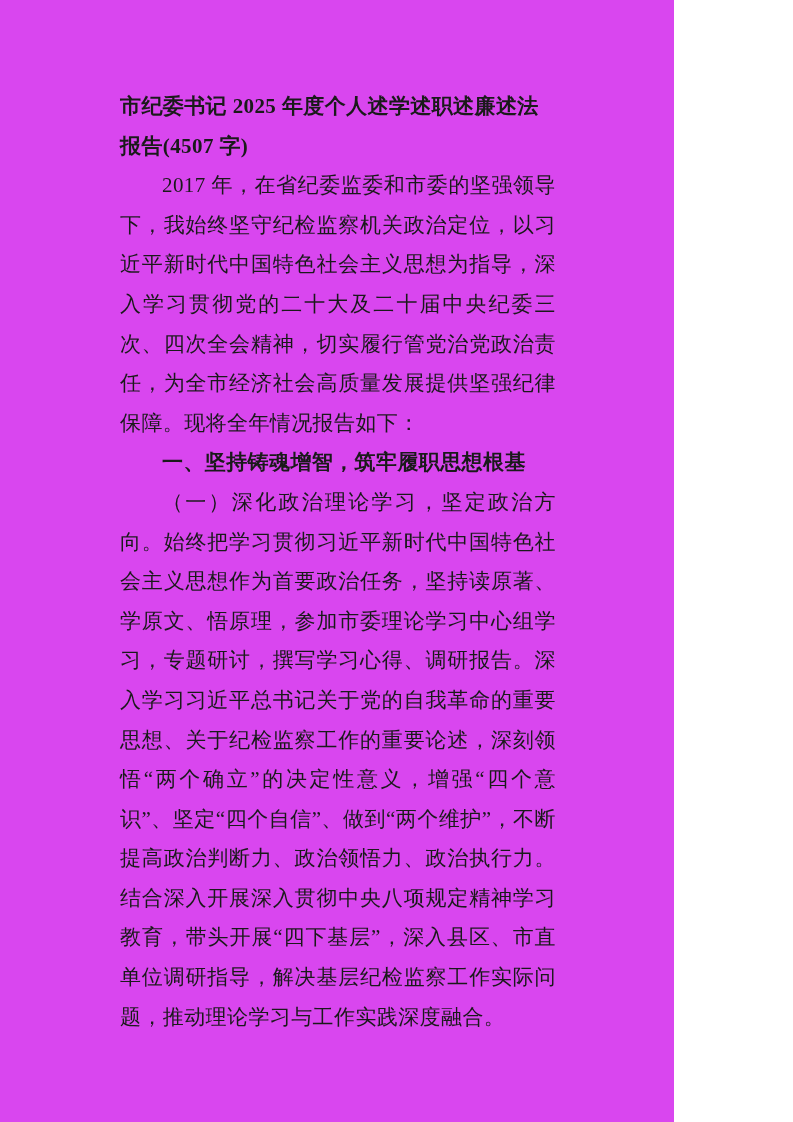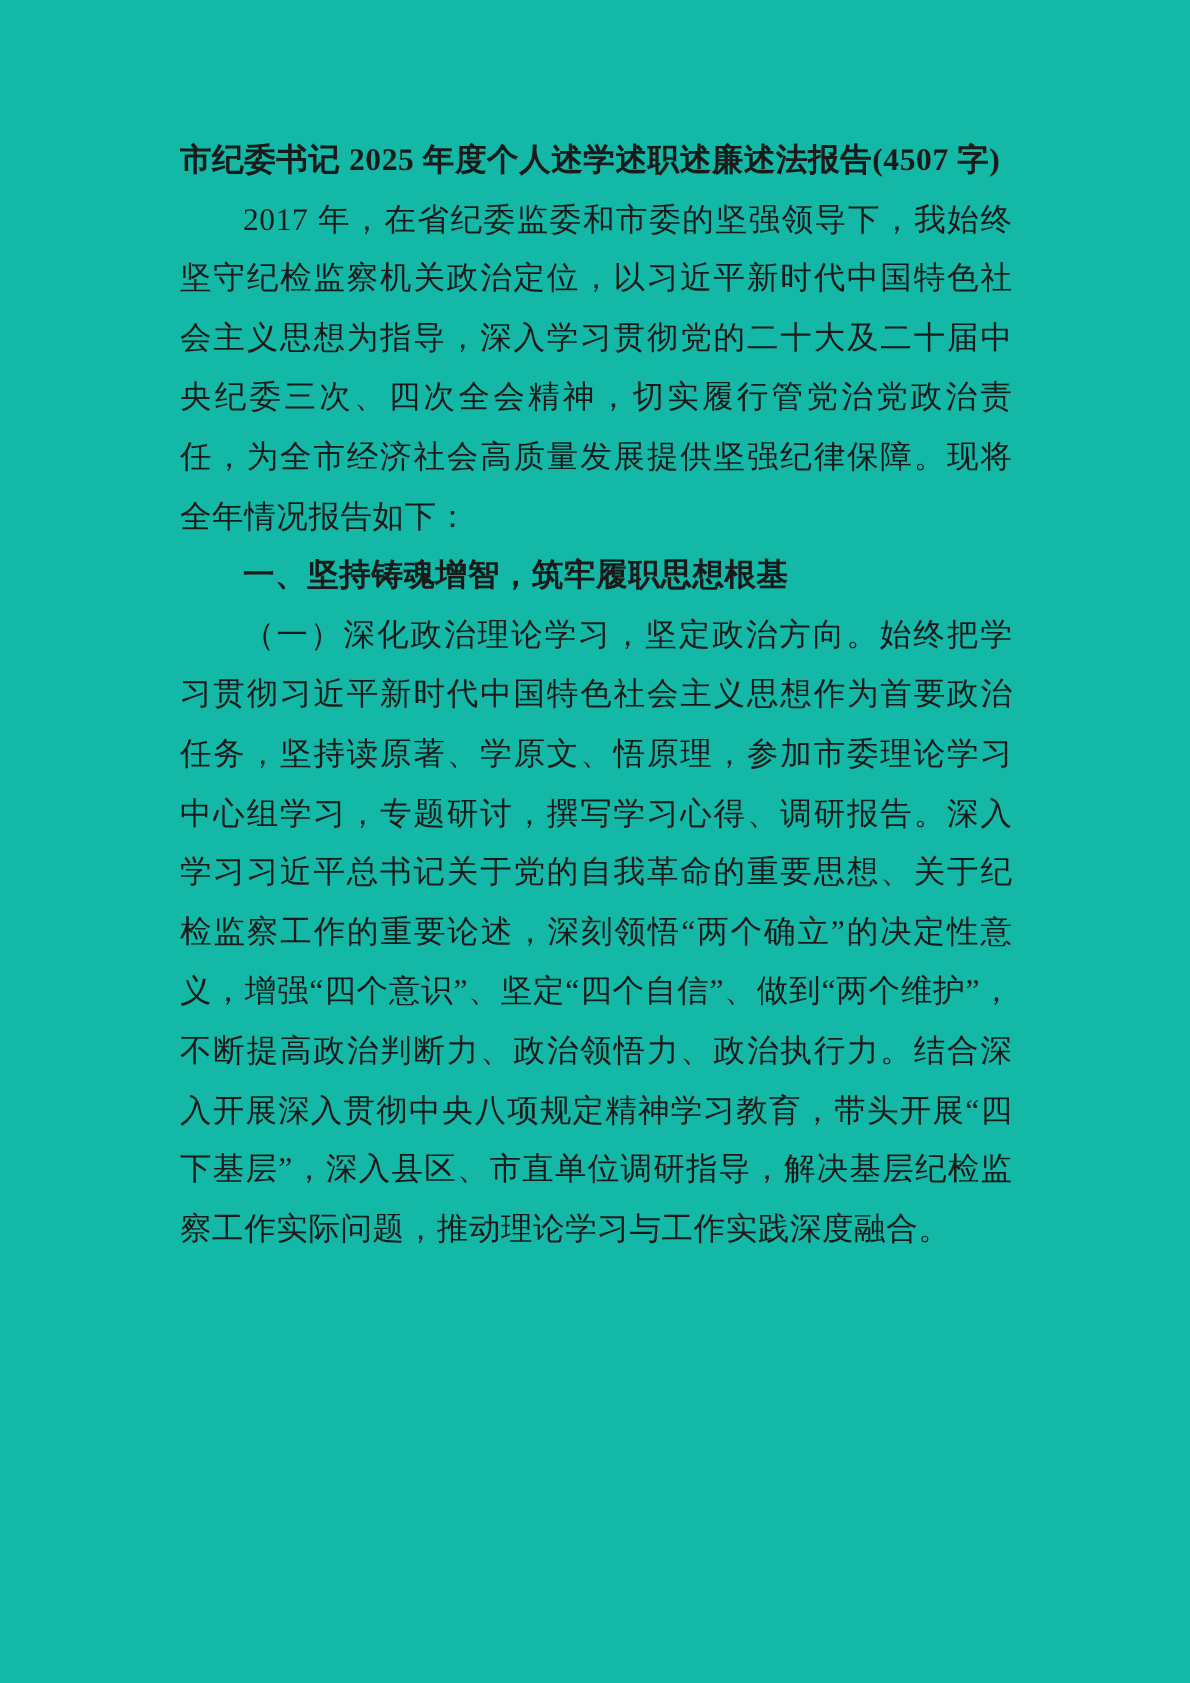--- a/index.html
+++ b/index.html
@@ -8,25 +8,25 @@
     background: #ffffff;
   }
   body {
     width: 793px;
     height: 1122px;
     font-family: "Liberation Serif", "DejaVu Serif", serif;
     color: #1a1a1a;
   }
   .page {
     box-sizing: border-box;
-    width: 793px;
+    width: 674px;
     height: 1122px;
     padding: 87px 118px 0 120px;
     overflow: hidden;
-    background: #14b8a6;
+    background: #d946ef;
   }
   .page p {
     margin: 0;
     font-size: 21px;
     line-height: 39.6px;
     text-align: justify;
     text-justify: inter-character;
     letter-spacing: 0.4px;
   }
   .title {

